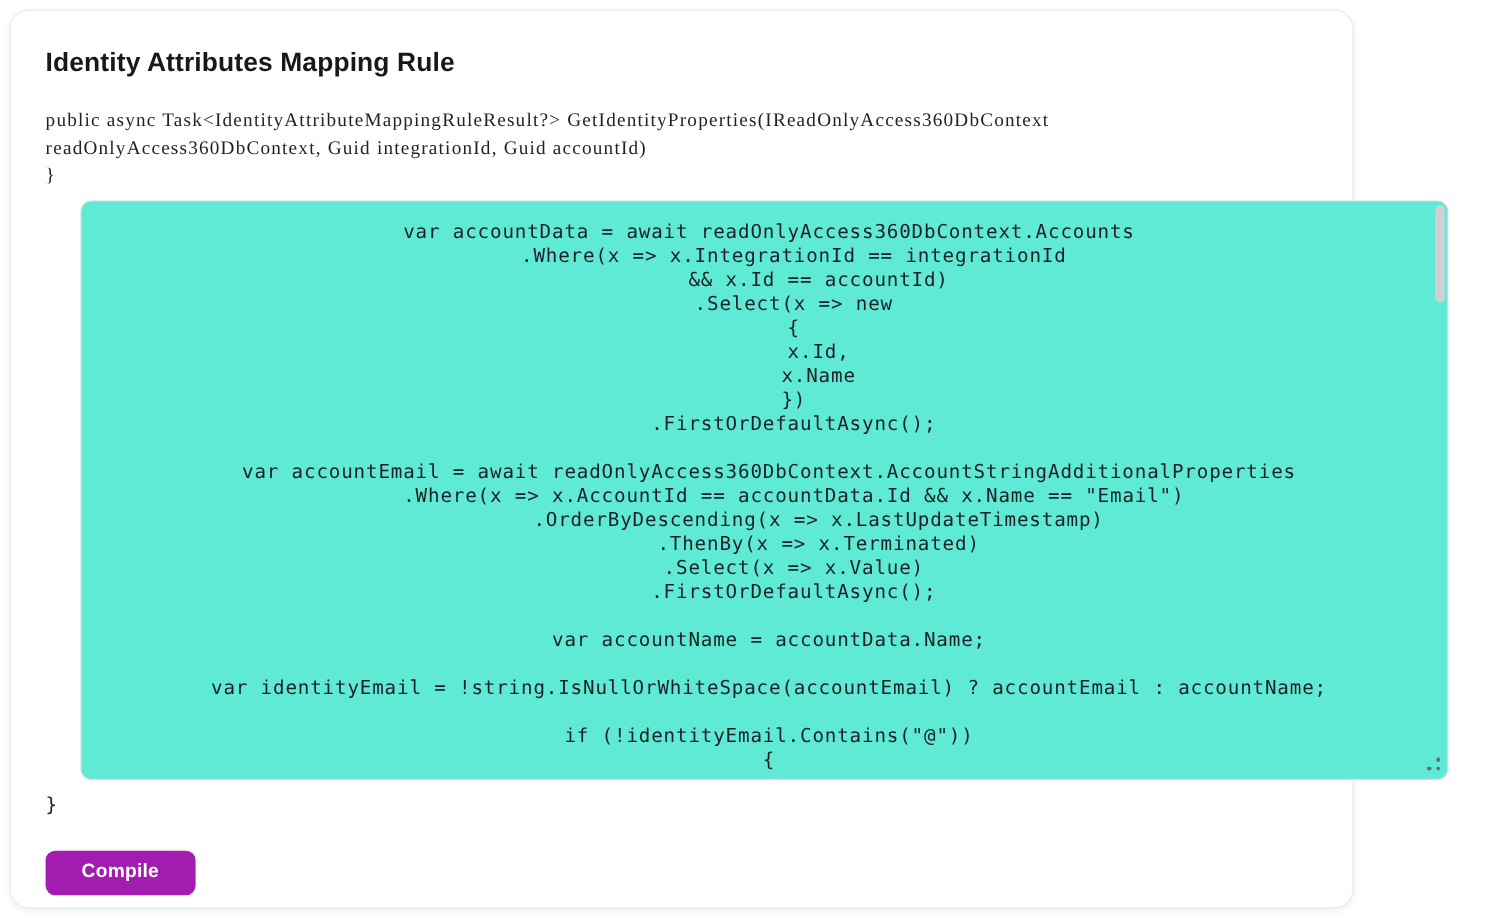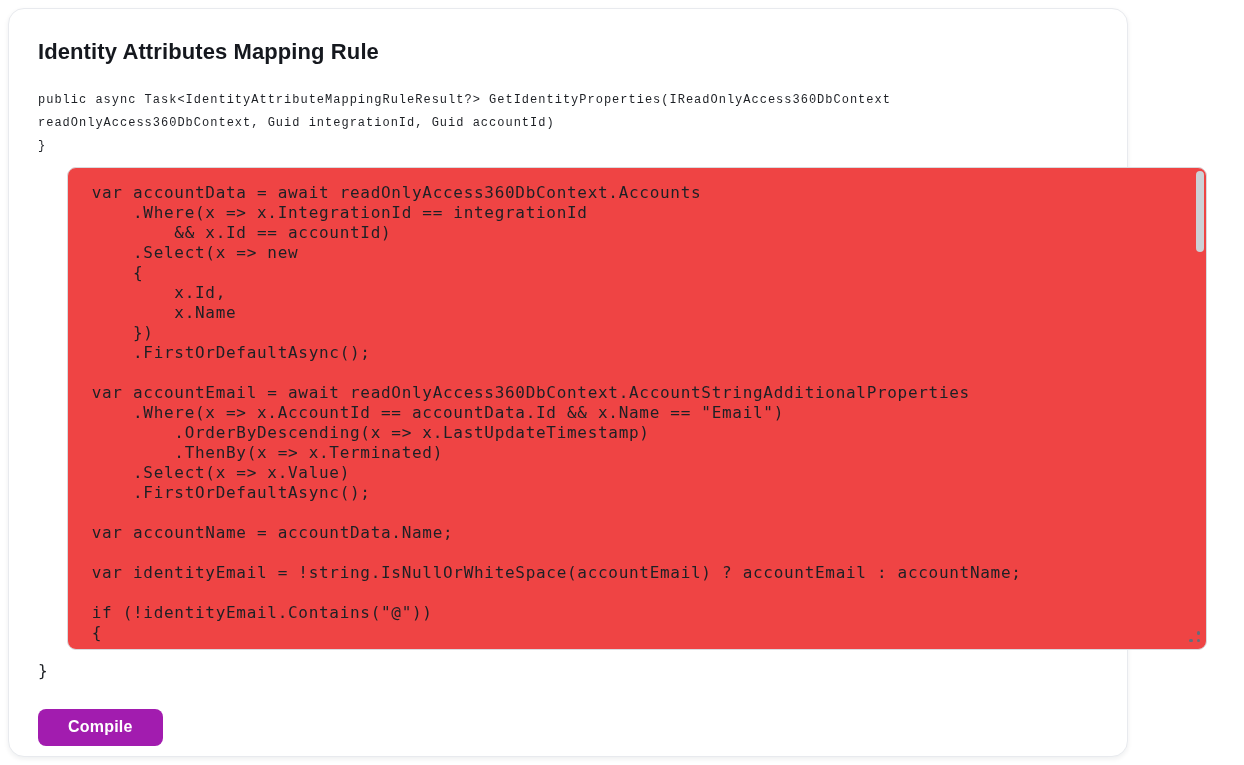--- a/index.html
+++ b/index.html
@@ -20,51 +20,52 @@
     padding: 28px 28px 24px 28px;
   }
   .page-title {
     font-size: 22px;
     font-weight: 700;
     color: #15181e;
     letter-spacing: 0.1px;
     margin: 2px 0 24px 1px;
   }
   .signature {
-    font-family: Liberation Mono, monospace;
-    font-size: 12px;
+    font-family: Liberation Serif, serif;
+    font-size: 16px;
     line-height: 23px;
     letter-spacing: 1px;
     color: #1d2025;
     white-space: pre;
     margin: 12px 0 9px 1px;
   }
   .editor-wrap {
     position: relative;
     margin-left: 30px;
     width: 1140px;
     height: 483px;
   }
   .code-editor {
     width: 1140px;
     height: 483px;
     display: block;
     border: 1px solid #d8dbdf;
     border-radius: 9px;
-    background: #ef4444;
+    background: #5eead4;
     color: #1d2025;
     font-family: "DejaVu Sans Mono", monospace;
     font-size: 16px;
     line-height: 20px;
     letter-spacing: 0.7px;
     padding: 15px 16px 8px 3px;
     resize: none;
     outline: none;
     overflow: hidden;
     white-space: pre;
+    text-align: center;
   }
   .scroll-thumb {
     position: absolute;
     top: 4px; right: 3px;
     width: 8px; height: 81px;
     background: #cdd1d6;
     border-radius: 4px;
   }
   .resize-grip {
     position: absolute;

